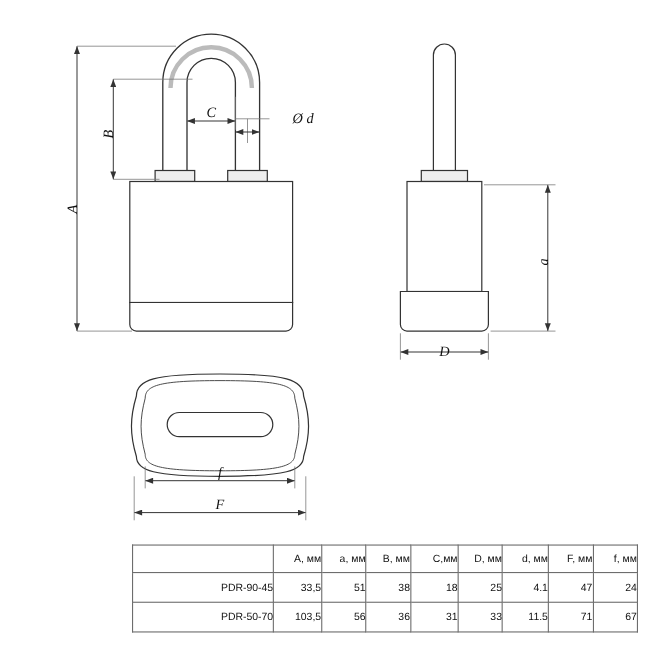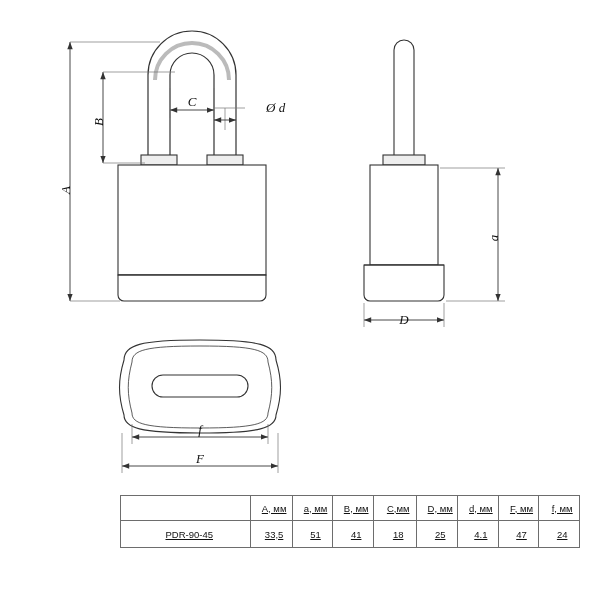--- a/index.html
+++ b/index.html
@@ -41,23 +41,22 @@
     width: 460px;
     border-collapse: collapse;
     font-size: 9.5px;
     color: #111111;
   }
   #spec-table th, #spec-table td {
     border: 1px solid #6d6d6d;
     padding: 0;
     height: 26px;
     font-weight: normal;
-    text-align: center;
+    text-align: right;
     vertical-align: middle;
-    text-decoration: underline;
   }
   #spec-table th.h-name, #spec-table td.c-name {
     width: 160px;
     padding-left: 8px;
   }
   #spec-table th.h-val, #spec-table td.c-val {
     width: 42px;
     padding-left: 6px;
   }
   #spec-table thead th {
@@ -192,23 +191,34 @@
         <th class="h-val">d, мм</th>
         <th class="h-val">F, мм</th>
         <th class="h-val">f, мм</th>
       </tr>
     </thead>
     <tbody>
       <tr>
         <td class="c-name">PDR-90-45</td>
         <td class="c-val">33,5</td>
         <td class="c-val">51</td>
-        <td class="c-val">41</td>
+        <td class="c-val">38</td>
         <td class="c-val">18</td>
         <td class="c-val">25</td>
         <td class="c-val">4.1</td>
         <td class="c-val">47</td>
         <td class="c-val">24</td>
       </tr>
+      <tr>
+        <td class="c-name">PDR-50-70</td>
+        <td class="c-val">103,5</td>
+        <td class="c-val">56</td>
+        <td class="c-val">36</td>
+        <td class="c-val">31</td>
+        <td class="c-val">33</td>
+        <td class="c-val">11.5</td>
+        <td class="c-val">71</td>
+        <td class="c-val">67</td>
+      </tr>
     </tbody>
   </table>
 
 </div>
 
 </body></html>

